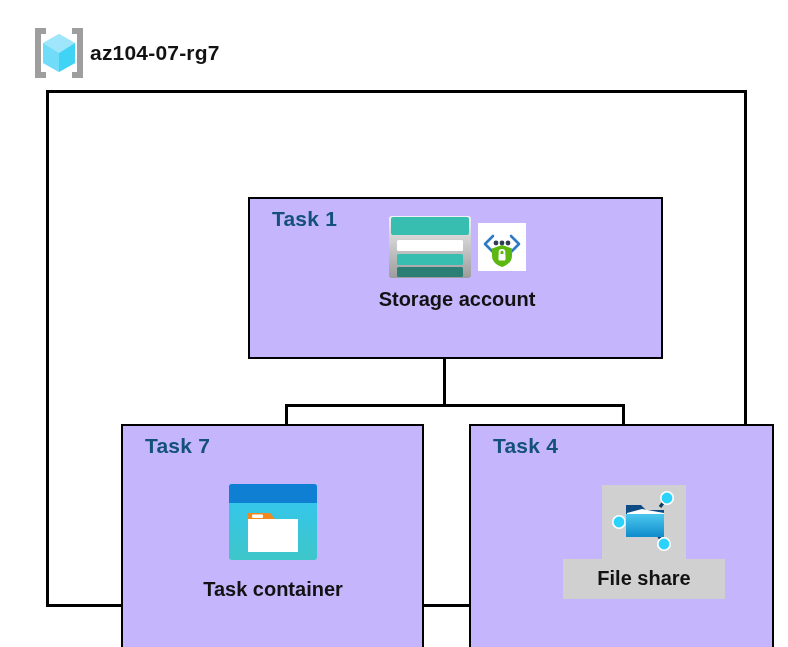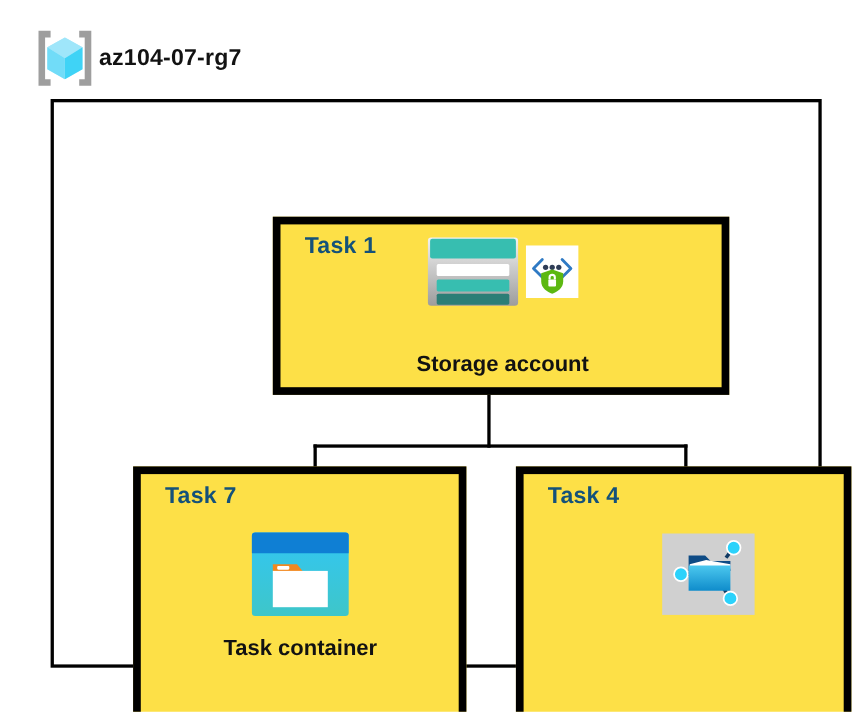--- a/index.html
+++ b/index.html
@@ -41,22 +41,22 @@
     width: 701px;
     height: 517px;
     border: 3px solid #000000;
     box-sizing: border-box;
     background: #ffffff;
   }
 
   
   .task-box {
     position: absolute;
-    background: #fde047;
-    border: 7px solid #000000;
+    background: #c4b5fd;
+    border: 2px solid #000000;
     box-sizing: border-box;
   }
   #task-1-box { left: 199px; top: 104px; width: 415px; height: 162px; }
   #task-2-box { left:  72px; top: 331px; width: 303px; height: 243px; }
   #task-3-box { left: 420px; top: 331px; width: 305px; height: 243px; }
 
   .task-label {
     position: absolute;
     left: 22px;
     top: 8px;
@@ -81,21 +81,21 @@
   }
   .node-caption {
     font-size: 20px;
     font-weight: bold;
     color: #121212;
     white-space: nowrap;
     text-align: center;
   }
 
   
-  #node-storage { left: 283px; top: 122px; width: 250px; gap: 32px; }
+  #node-storage { left: 283px; top: 122px; width: 250px; }
   #node-storage .node-caption { margin-top: 9px; }
 
   
   #node-blob { left: 99px; top: 390px; width: 250px; }
   #node-blob .node-caption { margin-top: 17px; }
 
   
   #node-fileshare { left: 485px; top: 392px; width: 220px; }
   #node-fileshare .node-icons {
     background: #d0d0d0;
@@ -238,15 +238,16 @@
           <path d="M19 24 L34 20 L56 24 L56 28 L19 28 Z" fill="#ffffff"></path>
 
           <path d="M18 25 L56 25 L56 48 L18 48 Z" fill="url(#fsBody)"></path>
 
           <circle cx="11" cy="33" r="6.2" fill="#2bd2fb" stroke="#ffffff" stroke-width="1.6"></circle>
           <circle cx="59" cy="9" r="6.2" fill="#2bd2fb" stroke="#ffffff" stroke-width="1.6"></circle>
           <circle cx="56" cy="55" r="6.2" fill="#2bd2fb" stroke="#ffffff" stroke-width="1.6"></circle>
         </svg>
       </span>
     </div>
+    <div class="node-caption">File share</div>
   </div>
 
 </div>
 
 </body></html>

